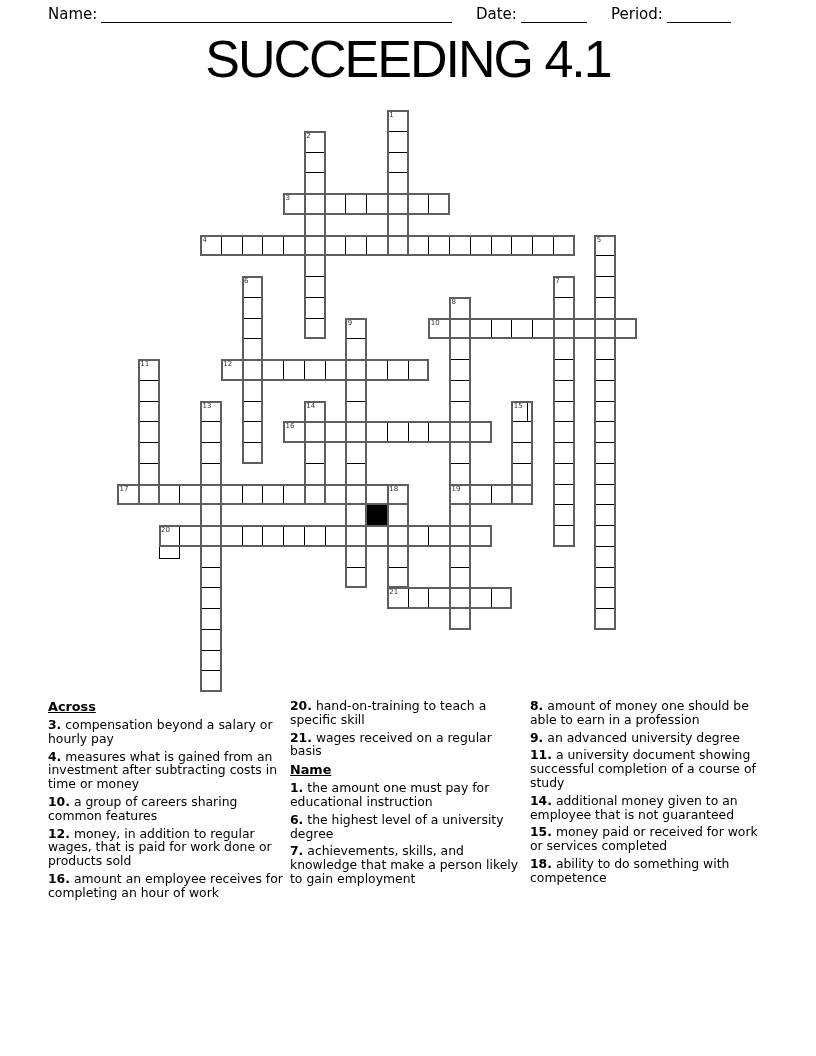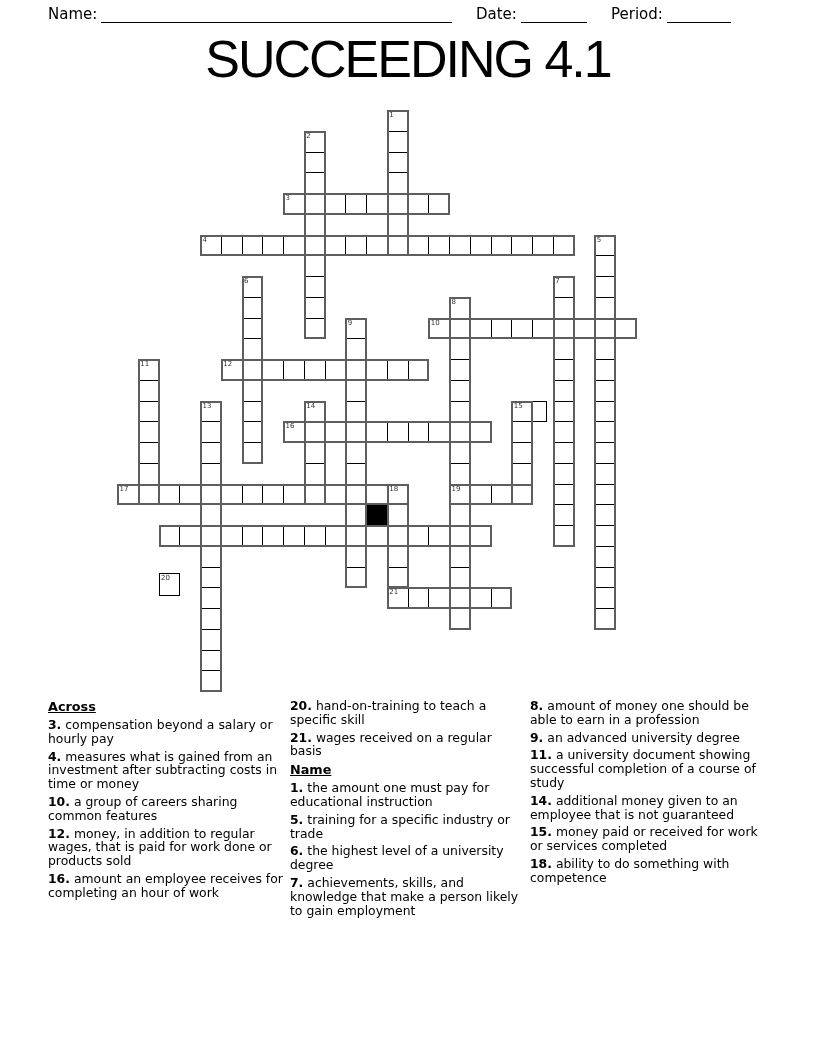--- a/index.html
+++ b/index.html
@@ -222,21 +222,21 @@
     <div class="cell" style="left: 83px; top: 518.75px; width: 21.75px; height: 21.75px;"></div>
     <div class="cell" style="left: 83px; top: 539.5px; width: 21.75px; height: 21.75px;"></div>
     <div class="cell" style="left: 83px; top: 560.25px; width: 21.75px; height: 21.75px;"></div>
     <div class="cell" style="left: 186.75px; top: 290.5px; width: 21.75px; height: 21.75px;">
       <span class="cellnum">14</span>
     </div>
     <div class="cell" style="left: 186.75px; top: 311.25px; width: 21.75px; height: 21.75px;"></div>
     <div class="cell" style="left: 186.75px; top: 332px; width: 21.75px; height: 21.75px;"></div>
     <div class="cell" style="left: 186.75px; top: 352.75px; width: 21.75px; height: 21.75px;"></div>
     <div class="cell" style="left: 186.75px; top: 373.5px; width: 21.75px; height: 21.75px;"></div>
-    <div class="cell" style="left: 394.25px; top: 290.5px; width: 36px; height: 21.75px;">
+    <div class="cell" style="left: 394.25px; top: 290.5px; width: 17px; height: 21.75px;">
       <span class="cellnum">15</span>
     </div>
     <div class="cell" style="left: 394.25px; top: 311.25px; width: 21.75px; height: 21.75px;"></div>
     <div class="cell" style="left: 394.25px; top: 332px; width: 21.75px; height: 21.75px;"></div>
     <div class="cell" style="left: 394.25px; top: 352.75px; width: 21.75px; height: 21.75px;"></div>
     <div class="cell" style="left: 394.25px; top: 373.5px; width: 21.75px; height: 21.75px;"></div>
     <div class="cell" style="left: 166px; top: 311.25px; width: 21.75px; height: 21.75px;">
       <span class="cellnum">16</span>
     </div>
     <div class="cell" style="left: 207.5px; top: 311.25px; width: 21.75px; height: 21.75px;"></div>
@@ -258,21 +258,21 @@
     <div class="cell" style="left: 249px; top: 373.5px; width: 21.75px; height: 21.75px;"></div>
     <div class="cell" style="left: 269.75px; top: 373.5px; width: 21.75px; height: 21.75px;">
       <span class="cellnum">18</span>
     </div>
     <div class="cell" style="left: 269.75px; top: 394.25px; width: 21.75px; height: 21.75px;"></div>
     <div class="cell" style="left: 269.75px; top: 415px; width: 21.75px; height: 21.75px;"></div>
     <div class="cell" style="left: 269.75px; top: 435.75px; width: 21.75px; height: 21.75px;"></div>
     <div class="cell" style="left: 269.75px; top: 456.5px; width: 21.75px; height: 21.75px;"></div>
     <div class="cell" style="left: 352.75px; top: 373.5px; width: 21.75px; height: 21.75px;"></div>
     <div class="cell" style="left: 373.5px; top: 373.5px; width: 21.75px; height: 21.75px;"></div>
-    <div class="cell" style="left: 41.5px; top: 415px; width: 21.75px; height: 23px; margin-top: 48px;">
+    <div class="cell" style="left: 41.5px; top: 415px; width: 21.75px; height: 34px;">
       <span class="cellnum">20</span>
     </div>
     <div class="cell" style="left: 62.25px; top: 415px; width: 21.75px; height: 21.75px;"></div>
     <div class="cell" style="left: 103.75px; top: 415px; width: 21.75px; height: 21.75px;"></div>
     <div class="cell" style="left: 124.5px; top: 415px; width: 21.75px; height: 21.75px;"></div>
     <div class="cell" style="left: 145.25px; top: 415px; width: 21.75px; height: 21.75px;"></div>
     <div class="cell" style="left: 166px; top: 415px; width: 21.75px; height: 21.75px;"></div>
     <div class="cell" style="left: 186.75px; top: 415px; width: 21.75px; height: 21.75px;"></div>
     <div class="cell" style="left: 207.5px; top: 415px; width: 21.75px; height: 21.75px;"></div>
     <div class="cell" style="left: 249px; top: 415px; width: 21.75px; height: 21.75px;"></div>
@@ -317,21 +317,20 @@
       <div class="clue"><b>4.</b> measures what is gained from an investment after subtracting costs in time or money</div>
       <div class="clue"><b>10.</b> a group of careers sharing common features</div>
       <div class="clue"><b>12.</b> money, in addition to regular wages, that is paid for work done or products sold</div>
       <div class="clue"><b>16.</b> amount an employee receives for completing an hour of work</div>
     </div>
     <div class="clue-col">
       <div class="clue"><b>20.</b> hand-on-training to teach a specific skill</div>
       <div class="clue"><b>21.</b> wages received on a regular basis</div>
       <div class="clue-heading">Name</div>
       <div class="clue"><b>1.</b> the amount one must pay for educational instruction</div>
-      <div class="clue"><b>5.</b> training for a specific industry or trade</div>
       <div class="clue"><b>6.</b> the highest level of a university degree</div>
       <div class="clue"><b>7.</b> achievements, skills, and knowledge that make a person likely to gain employment</div>
     </div>
     <div class="clue-col">
       <div class="clue"><b>8.</b> amount of money one should be able to earn in a profession</div>
       <div class="clue"><b>9.</b> an advanced university degree</div>
       <div class="clue"><b>11.</b> a university document showing successful completion of a course of study</div>
       <div class="clue"><b>14.</b> additional money given to an employee that is not guaranteed</div>
       <div class="clue"><b>15.</b> money paid or received for work or services completed</div>
       <div class="clue"><b>18.</b> ability to do something with competence</div>

